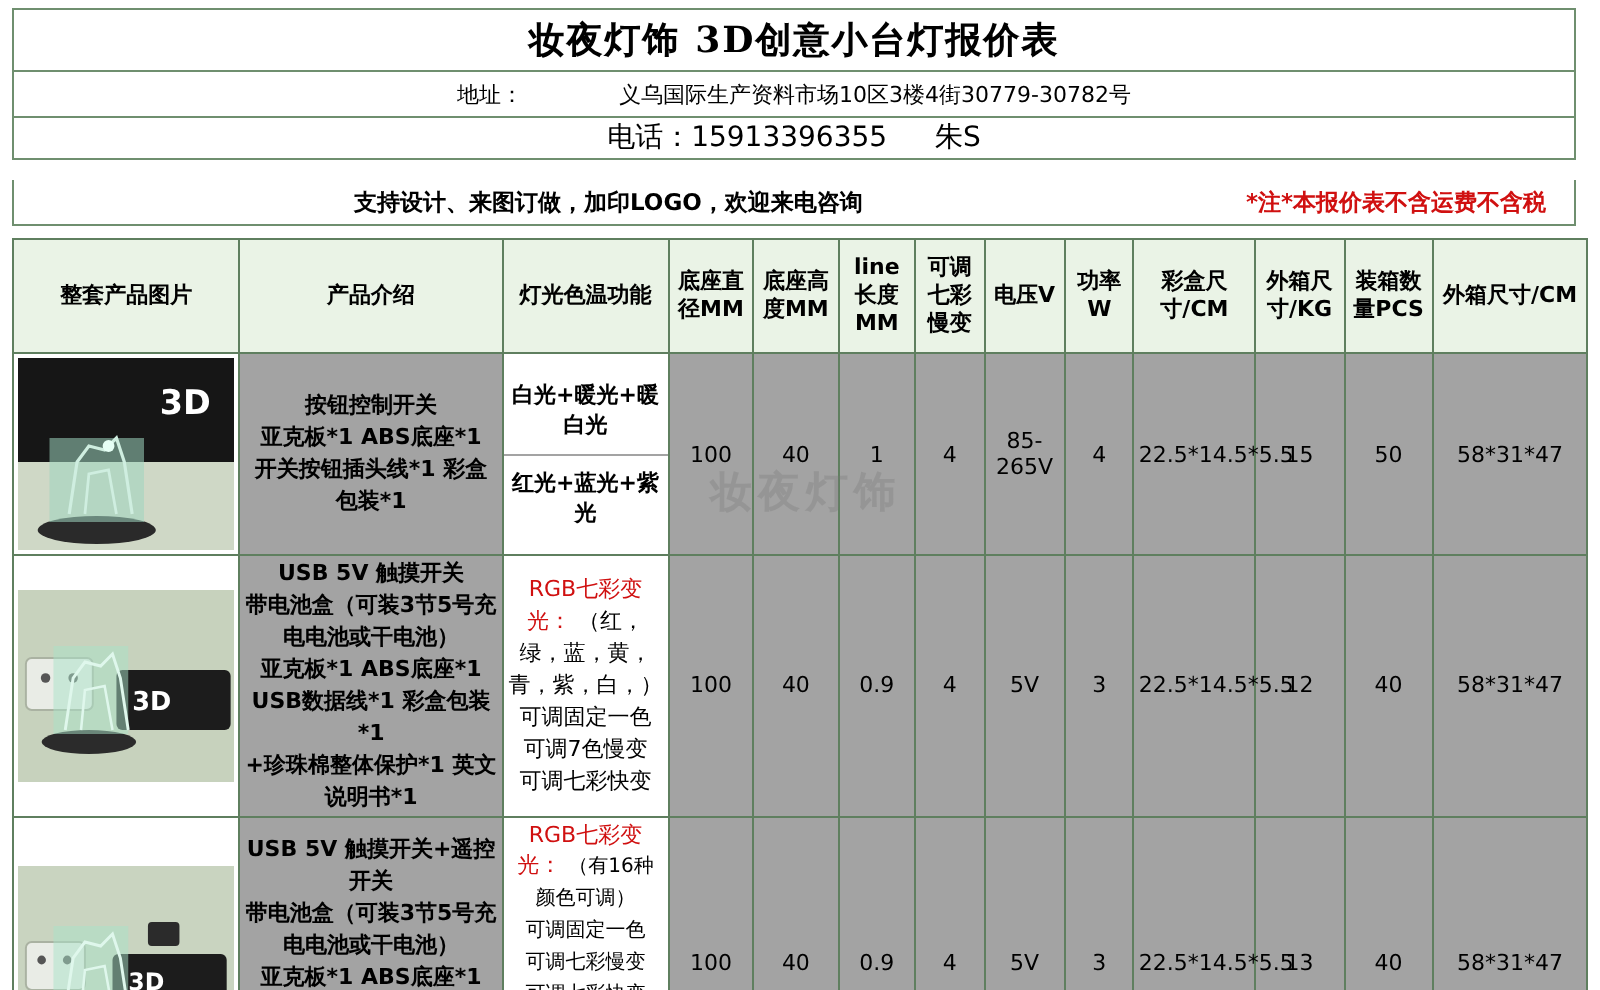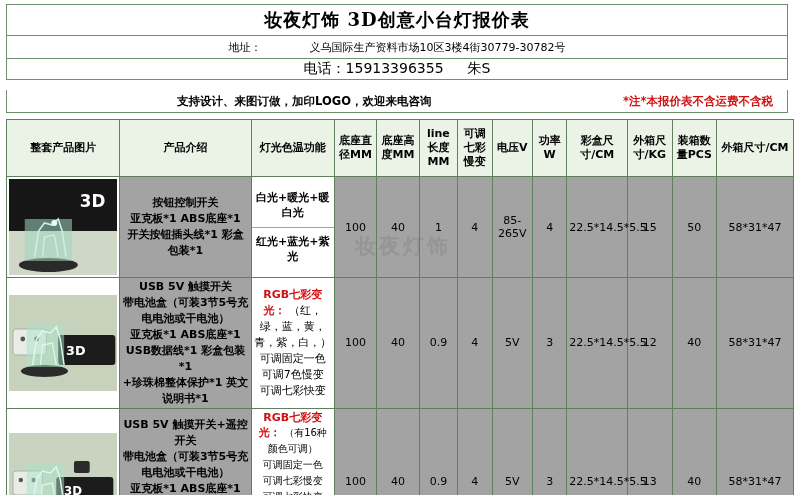--- a/index.html
+++ b/index.html
@@ -114,21 +114,21 @@
     font-size: 11px;
     padding: 3px 2px;
   }
   .colorfn {
     line-height: 1.45;
     font-size: 11px;
     padding: 2px 1px;
   }
   .rgb-label {
     color: #d01010;
-    font-weight: bold;
+    font-weight: normal;
   }
   .small-note {
     font-size: 10px;
     line-height: 1.3;
   }
   .split-cell {
     padding: 0 !important;
   }
   .split-cell .half {
     border-bottom: 1px solid #a3a3a3;

